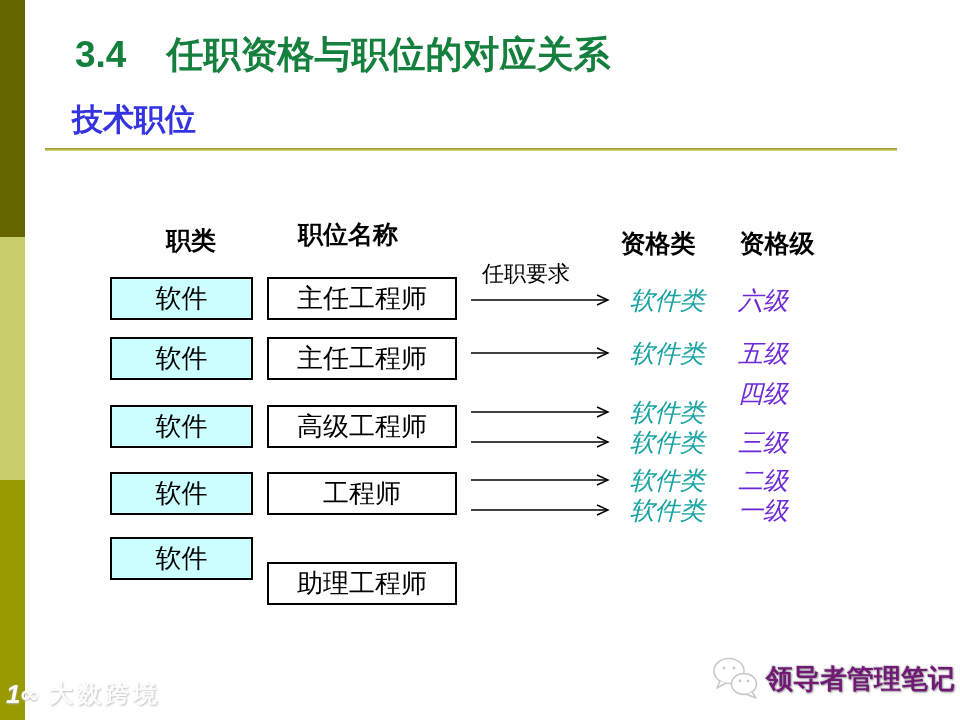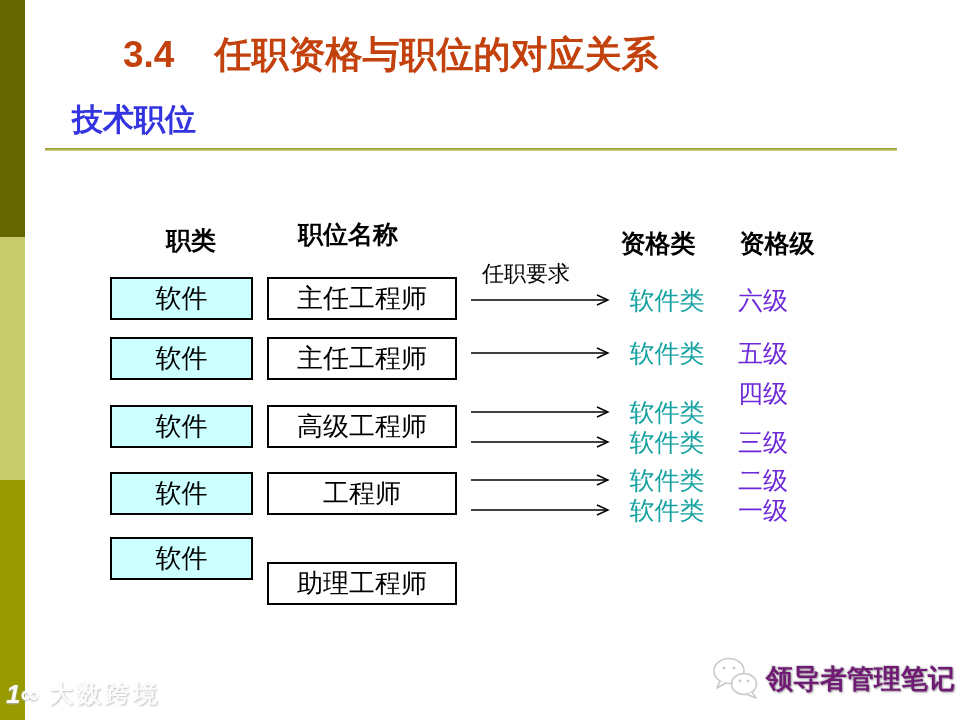--- a/index.html
+++ b/index.html
@@ -6,42 +6,42 @@
   .slide {
     position:relative; width:960px; height:720px; background:#ffffff;
     font-family:"Liberation Sans","DejaVu Sans",sans-serif; overflow:hidden;
   }
   
   .sidebar { position:absolute; left:0; top:0; width:25px; height:720px; }
   .sidebar .seg-top    { position:absolute; left:0; top:0;    width:25px; height:237px; background:#666600; }
   .sidebar .seg-middle { position:absolute; left:0; top:237px;width:25px; height:243px; background:#c9cc6b; }
   .sidebar .seg-bottom { position:absolute; left:0; top:480px;width:25px; height:240px; background:#999900; }
 
-  .title { position:absolute; left:75px; top:30px; font-size:37px; font-weight:bold; color:#c2410c; white-space:nowrap;margin-left:48px; }
+  .title { position:absolute; left:75px; top:30px; font-size:37px; font-weight:bold; color:#15803d; white-space:nowrap; }
   .title .num { margin-right:40px; }
   .subtitle { position:absolute; left:72px; top:99px; font-size:31px; font-weight:bold; color:#3333e0; }
   .rule { position:absolute; left:45px; top:148px; width:852px; height:3px;
           background:linear-gradient(#8f8f28,#dede8a); }
 
   .col-header { position:absolute; font-size:25px; font-weight:bold; color:#000; text-align:center; width:160px; }
   .h-category { left:111px; top:224px; width:160px; }
   .h-position { left:268px; top:218px; width:160px; }
   .h-qualcat  { left:608px; top:227px; width:100px; }
   .h-quallvl  { left:727px; top:227px; width:100px; }
 
   .box { position:absolute; box-sizing:border-box; border:2px solid #000;
          display:flex; align-items:center; justify-content:center;
          font-size:26px; color:#000; }
   .box.cat { left:110px; width:143px; height:43px; background:#ccffff; }
   .box.pos { left:267px; width:190px; height:43px; background:#ffffff;text-align:center; }
 
   .arrow-label { position:absolute; left:482px; top:259px; font-size:22px; color:#000; white-space:nowrap; }
   .arrow { position:absolute; left:471px; width:142px; height:14px; }
 
-  .qual { position:absolute; width:100px; text-align:center; font-size:25px; line-height:30px; white-space:nowrap; }
+  .qual { position:absolute; width:100px; text-align:center; font-size:25px; line-height:30px; white-space:nowrap;font-style:italic; }
   .qual.cat { left:617px; color:#17a2a2; }
   .qual.lvl { left:713px; color:#6d28d9; }
 
   .wm-right { position:absolute; left:710px; top:656px; display:flex; align-items:center; }
   .wm-right .wm-text { font-size:27px; font-weight:bold; color:#701a75;
         text-shadow:1px 1px 2px #9a9a9a, -1px -1px 1px #d8d8d8; margin-left:6px; white-space:nowrap; }
   .wm-left { position:absolute; left:6px; top:678px; display:flex; align-items:center; }
   .wm-left .wm-logo { font-size:26px; font-weight:bold; color:rgba(255,255,255,0.95);
         text-shadow:0 1px 2px #b5b5b5; font-style:italic; }
   .wm-left .wm-text { font-size:24px; font-weight:bold; color:rgba(255,255,255,0.92);

